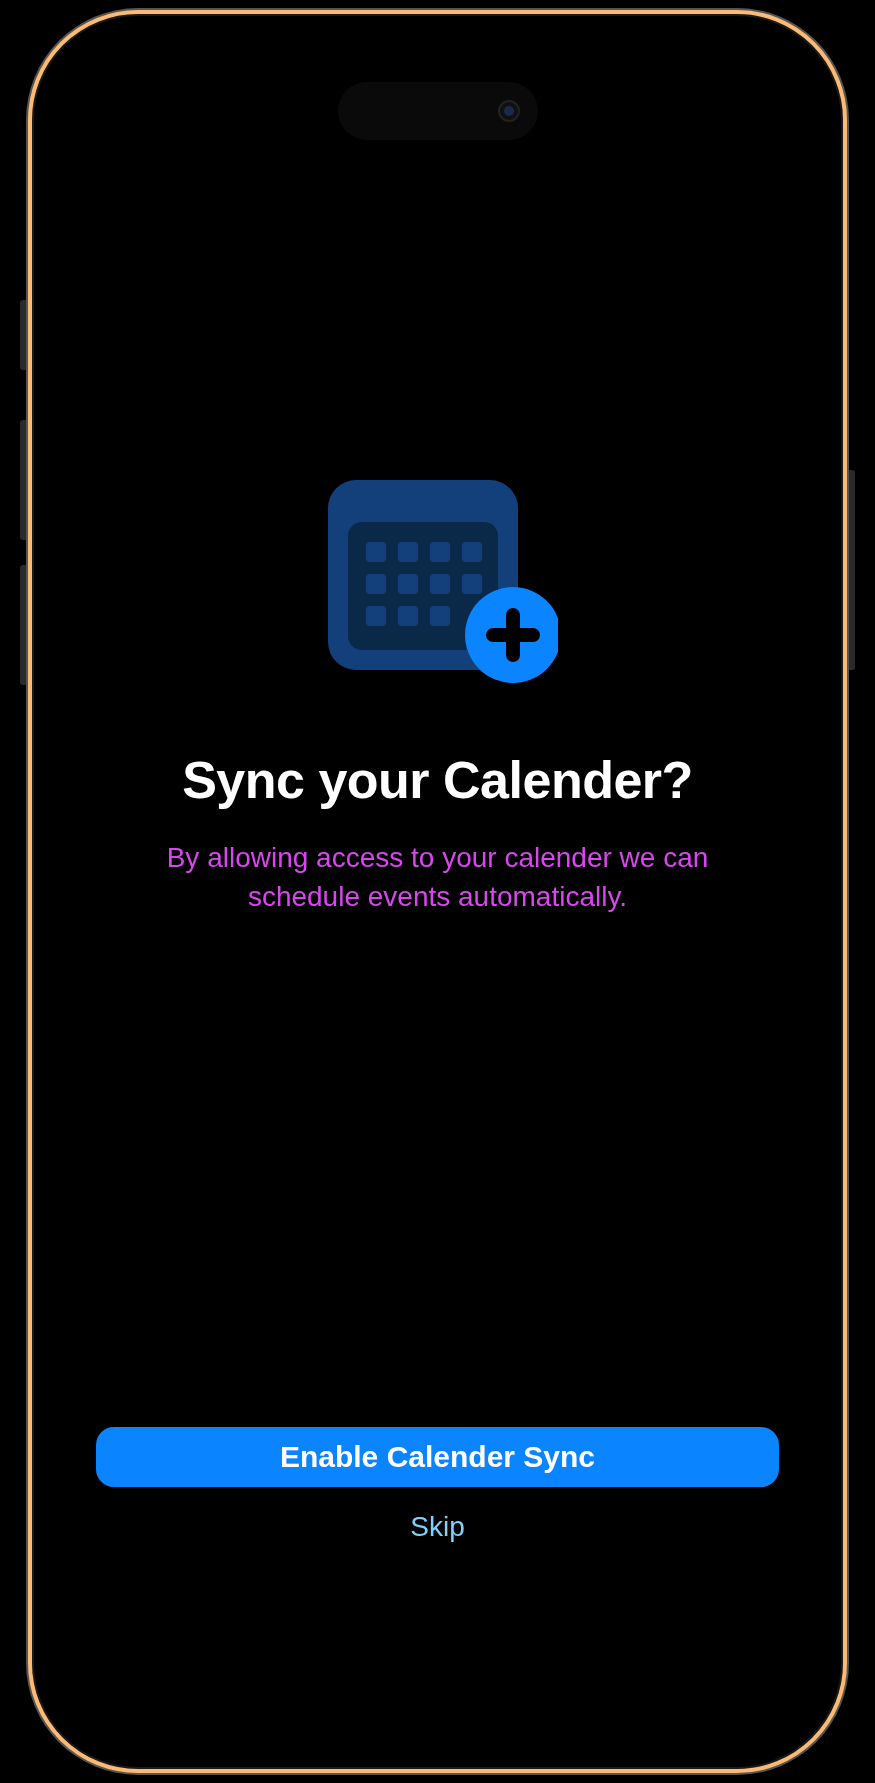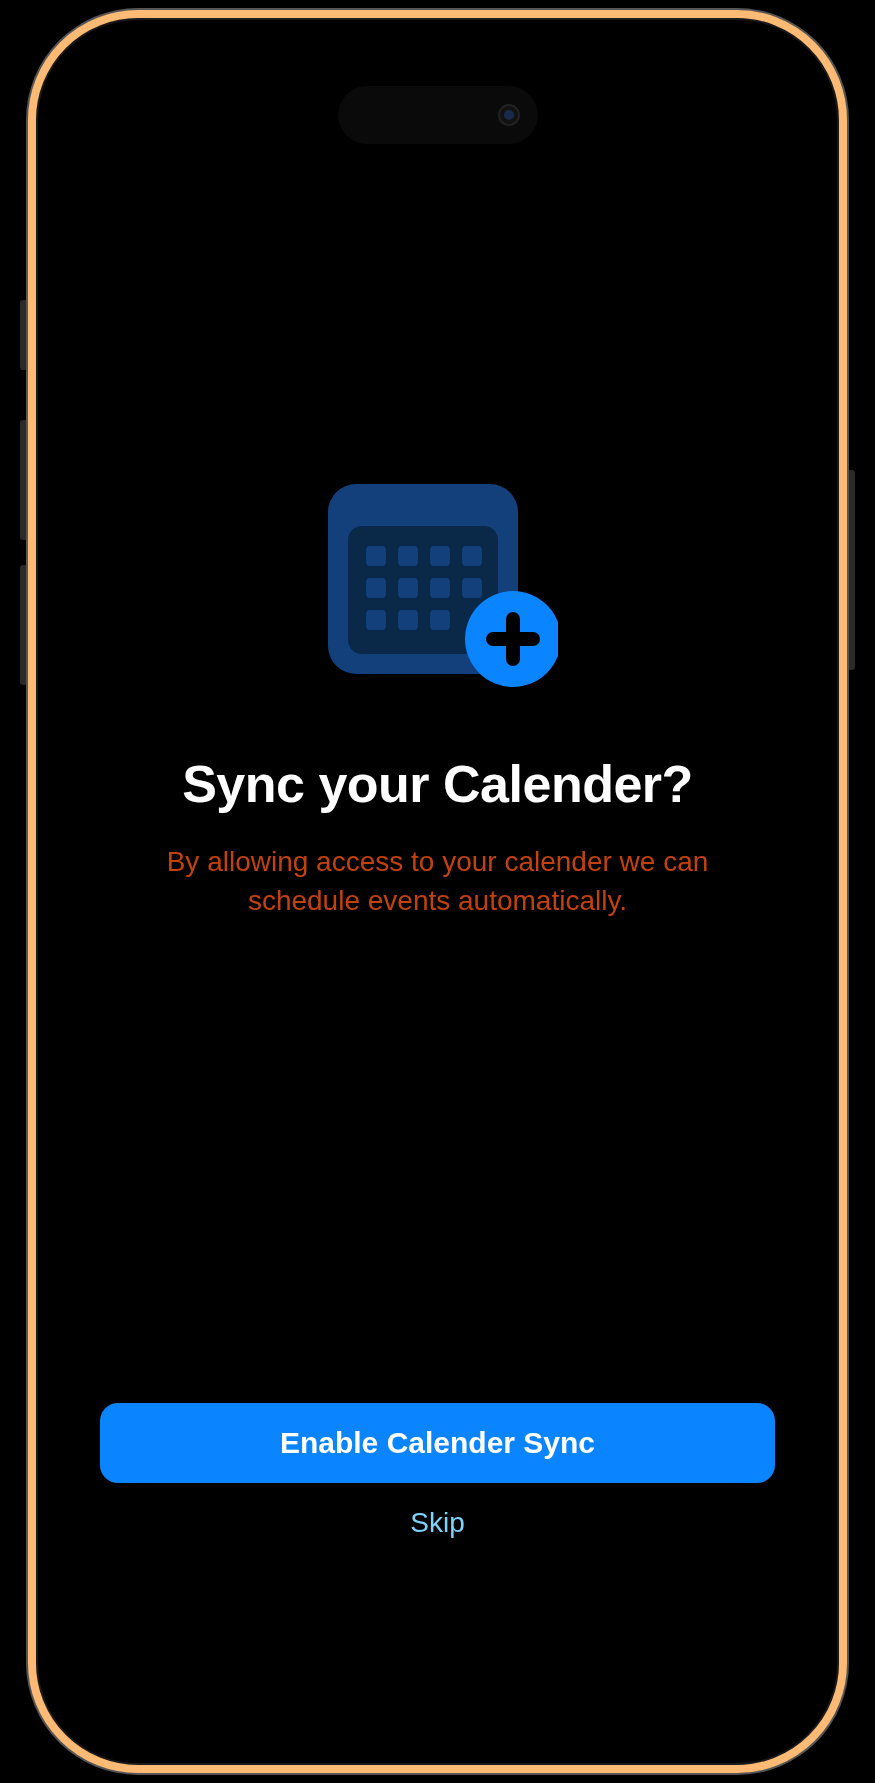--- a/index.html
+++ b/index.html
@@ -14,21 +14,21 @@
       font-family: -apple-system, BlinkMacSystemFont, "SF Pro Display", "SF Pro Text", "Helvetica Neue", Arial, sans-serif;
       position: relative;
       overflow: hidden;
     }
     .phone-frame {
       position: absolute;
       top: 10px;
       left: 28px;
       right: 28px;
       bottom: 10px;
-      border: 8px solid #fdba74;
+      border: 4px solid #fdba74;
       border-radius: 110px;
       background: #000;
       box-shadow: inset 0 0 0 2px #1a1a1a, 0 0 0 2px #555;
       overflow: hidden;
     }
     .phone-inner {
       position: absolute;
       inset: 6px;
       border-radius: 95px;
       background: #000;
@@ -99,34 +99,34 @@
       font-size: 52px;
       font-weight: 700;
       color: #fff;
       letter-spacing: -0.5px;
       margin-bottom: 28px;
       white-space: nowrap;
     }
     .subtitle {
       font-size: 28px;
       font-weight: 400;
-      color: #c2410c;
+      color: #d946ef;
       line-height: 1.4;
       max-width: 580px;
     }
     .footer {
       display: flex;
       flex-direction: column;
       align-items: center;
       gap: 24px;
       padding-bottom: 220px;
     }
     .primary-button {
       width: 100%;
-      height: 80px;
+      height: 60px;
       background: #0a84ff;
       border: none;
       border-radius: 18px;
       font-size: 30px;
       font-weight: 600;
       color: #fff;
       cursor: pointer;
       font-family: inherit;
     }
     .link-button {

